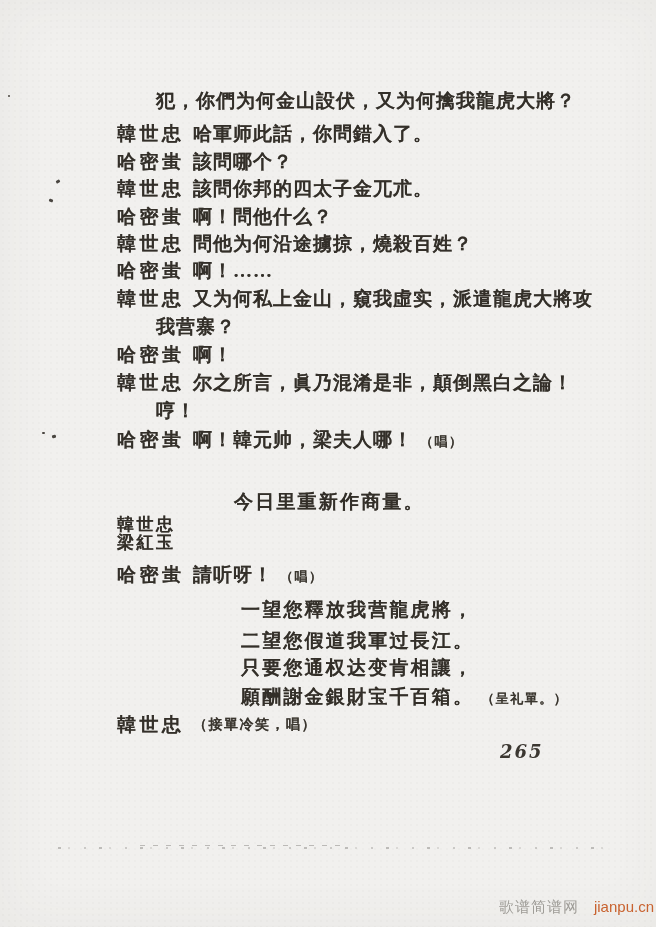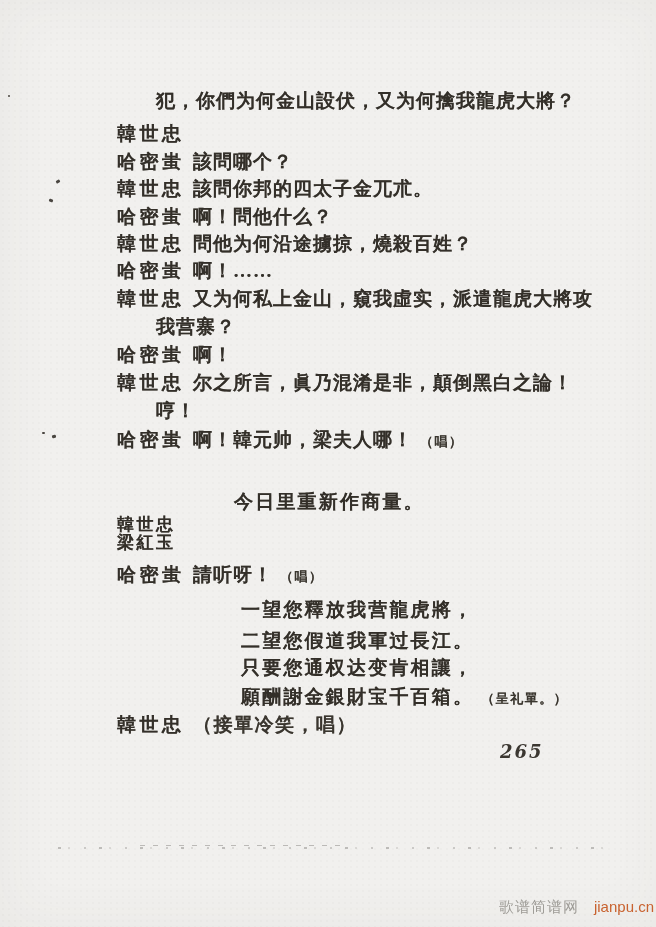--- a/index.html
+++ b/index.html
@@ -22,21 +22,21 @@
   .verse .body{left:234px;letter-spacing:2.2px;}
   .verse2 .body{left:241px;letter-spacing:2.2px;}
   .stage{font-size:13px;letter-spacing:1.5px;margin-left:7px;color:#3a362f;}
   .l0{top:88px;}  .l1{top:121px;} .l2{top:149px;} .l3{top:176px;}
   .l4{top:204px;} .l5{top:231px;} .l6{top:258px;} .l7{top:286px;}
   .l8{top:314px;} .l9{top:342px;} .l10{top:370px;letter-spacing:1px;}
   .l11{top:398px;} .l12{top:427px;} .l13{top:458px;} .l14{top:489px;}
   .l15{top:528px;} .l16{top:562px;} .l17{top:597px;} .l18{top:628px;font-family:Liberation Mono, monospace;}
   .l19{top:655px;} .l20{top:684px;text-align:center;} .l21{top:712px;}
   .stack{display:flex;flex-direction:column;top:-12px;font-size:17px;line-height:18px;letter-spacing:2.5px;}
-  .l21 .stage{font-size:19px;margin-left:0;}
+  .l21 .stage{font-size:14px;margin-left:0;}
   .pagenum{position:absolute;left:500px;top:741px;font-size:18px;font-style:italic;font-weight:700;
            letter-spacing:2px;color:#3b3731;font-family:"DejaVu Serif",serif;}
   .artifact-line{position:absolute;top:847px;left:58px;width:556px;height:2px;opacity:.55;
     background:repeating-linear-gradient(90deg,
       rgba(85,82,78,.6) 0 3px, transparent 3px 10px,
       rgba(120,116,110,.35) 10px 12px, transparent 12px 26px,
       rgba(85,82,78,.45) 26px 28px, transparent 28px 41px);}
   .artifact-line2{position:absolute;top:845px;left:140px;width:200px;height:1px;opacity:.45;
     background:repeating-linear-gradient(90deg, rgba(70,67,62,.7) 0 5px, transparent 5px 13px);}
   .speck{position:absolute;background:#4a4641;border-radius:1px;}
@@ -54,20 +54,21 @@
 <body>
 
 <div class="page">
 
   <div class="line l0 cont">
     <span class="body">犯，你們为何金山設伏，又为何擒我龍虎大將？</span>
   </div>
 
   <div class="line l1">
     <span class="speaker">韓世忠</span>
+    <span class="body">哈軍师此話，你問錯入了。</span>
   </div>
 
   <div class="line l2">
     <span class="speaker">哈密蚩</span>
     <span class="body">該問哪个？</span>
   </div>
 
   <div class="line l3">
     <span class="speaker">韓世忠</span>
     <span class="body">該問你邦的四太子金兀朮。</span>

